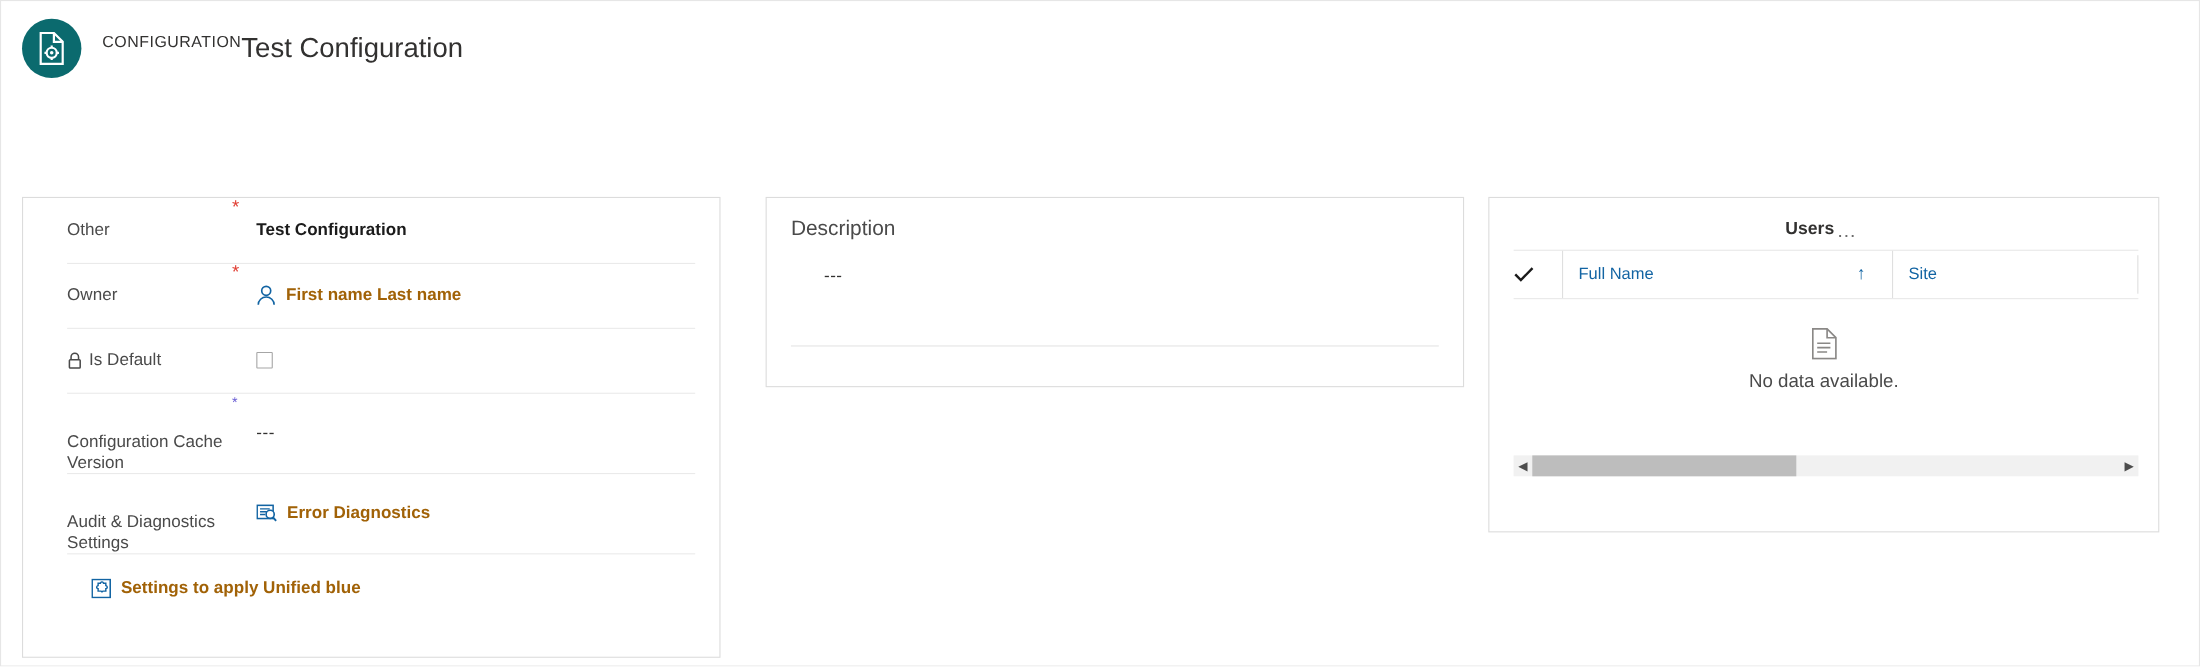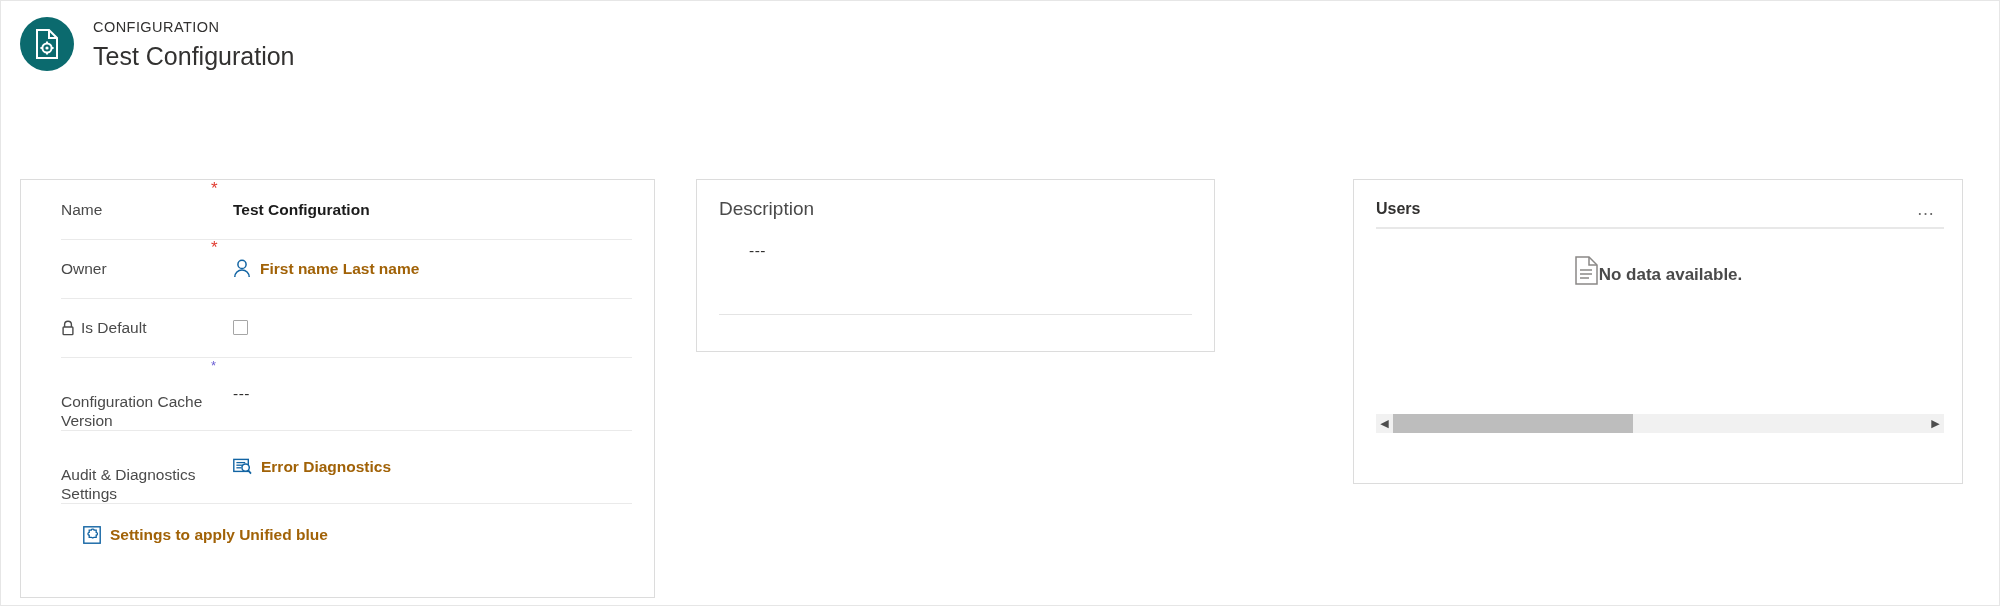--- a/index.html
+++ b/index.html
@@ -24,21 +24,21 @@
     display: flex; align-items: center;
     height: 66px;
   }
   .header-icon {
     width: 54px; height: 54px;
     border-radius: 50%;
     background: #0b6a6e;
     display: flex; align-items: center; justify-content: center;
     flex: none;
   }
-  .header-text { margin-left: 19px; display: flex; flex-direction: column; justify-content: center; }
+  .header-text { margin-left: 19px; display: flex; flex-direction: row; justify-content: center; }
   .header-eyebrow {
     font-size: 14.5px;
     letter-spacing: 0.45px;
     color: #323130;
     line-height: 18px;
     margin-bottom: 6px;
   }
   .header-title {
     font-size: 25px;
     color: #323130;
@@ -73,21 +73,21 @@
     background: #2266cc;
   }
 
   
   .panel {
     position: absolute;
     background: #ffffff;
     border: 1px solid #dcdcdc;
   }
   #form-panel  { left: 19px;   top: 178px; width: 635px;  height: 419px; }
-  #desc-panel  { left: 695px;  top: 178px; width: 519px;  height: 173px; }
+  #desc-panel  { left: 695px;  top: 178px; width: 635px;  height: 173px; }
   #users-panel { left: 1352px; top: 178px; width: 610px;  height: 305px; }
 
   
   .form-row {
     display: flex;
     align-items: center;
     padding: 0 24px 0 40px;
     min-height: 59px;
     position: relative;
   }
@@ -163,21 +163,21 @@
   .desc-underline {
     position: absolute;
     left: 22px; right: 22px;
     bottom: 36px;
     height: 1px;
     background: #e4e4e4;
   }
 
   
   .users-head {
-    display: flex; align-items: center; justify-content: space-between;
+    display: flex; align-items: center; justify-content: center;
     padding: 15px 24px 0 22px;
     height: 42px;
   }
   .users-title { font-size: 16px; color: #323130; font-weight: 600; }
   .ellipsis-btn {
     font-size: 18px; color: #6b6b6b; letter-spacing: 1.5px;
     cursor: pointer; line-height: 10px; padding: 4px 2px;
   }
   .users-divider {
     height: 1px; background: #e8e8e8;
@@ -209,24 +209,23 @@
   .gh-sort { position: absolute; right: 24px; color: #1264a3; font-size: 16px; }
   .gh-endrule {
     position: absolute; right: 18px; top: 4px; bottom: 4px;
     width: 1px; background: #dfdfdf;
   }
   .grid-headrule {
     height: 1px; background: #e8e8e8;
     margin: 0 18px 0 22px;
   }
   .empty-state {
-    display: flex; 
+    display: flex; flex-direction: column;
     align-items: center; justify-content: center;
     padding-top: 26px;
-    font-weight: bold;
   }
   .empty-text {
     font-size: 17px; color: #4a4a4a;
     margin-top: 10px;
   }
   .hscroll {
     position: absolute;
     left: 22px; right: 18px; bottom: 50px;
     height: 19px;
     background: #f1f1f1;
@@ -271,21 +270,21 @@
       <div class="header-eyebrow">CONFIGURATION</div>
       <div class="header-title">Test Configuration</div>
     </div>
   </div>
 
 
   <div class="panel" id="form-panel">
 
     <div class="form-row">
       <div class="field-label">
-        <span class="lbl-text">Name</span>
+        <span class="lbl-text">Other</span>
       </div>
       <div class="req">*</div>
       <div class="field-value bold">Test Configuration</div>
     </div>
 
     <div class="form-row">
       <div class="field-label">
         <span class="lbl-text">Owner</span>
       </div>
       <div class="req">*</div>
@@ -364,20 +363,35 @@
     <div class="desc-underline"></div>
   </div>
 
   <div class="panel" id="users-panel">
     <div class="users-head">
       <div class="users-title">Users</div>
       <div class="ellipsis-btn">…</div>
     </div>
     <div class="users-divider"></div>
 
+    <div class="grid-header">
+      <div class="gh-check">
+        <svg width="19" height="15" viewBox="0 0 19 15" aria-hidden="true">
+          <polyline points="1.5,7.4 6.6,12.6 17.2,1.8" fill="none" stroke="#1b1b1b" stroke-width="2.2"></polyline>
+        </svg>
+      </div>
+      <div class="gh-col fullname">
+        <span>Full Name</span>
+        <span class="gh-sort">↑</span>
+      </div>
+      <div class="gh-col site">
+        <span>Site</span>
+      </div>
+      <div class="gh-endrule"></div>
+    </div>
     <div class="grid-headrule"></div>
 
     <div class="empty-state">
       <span>
         <svg width="25" height="29" viewBox="0 0 25 29" aria-hidden="true">
           <path d="M2 1 h13 l8 8 v19 h-21 z" fill="none" stroke="#8a8886" stroke-width="1.5"></path>
           <path d="M15 1 v8 h8" fill="none" stroke="#8a8886" stroke-width="1.5"></path>
           <line x1="6" y1="14" x2="18" y2="14" stroke="#8a8886" stroke-width="1.5"></line>
           <line x1="6" y1="18" x2="18" y2="18" stroke="#8a8886" stroke-width="1.5"></line>
           <line x1="6" y1="22" x2="15" y2="22" stroke="#8a8886" stroke-width="1.5"></line>

